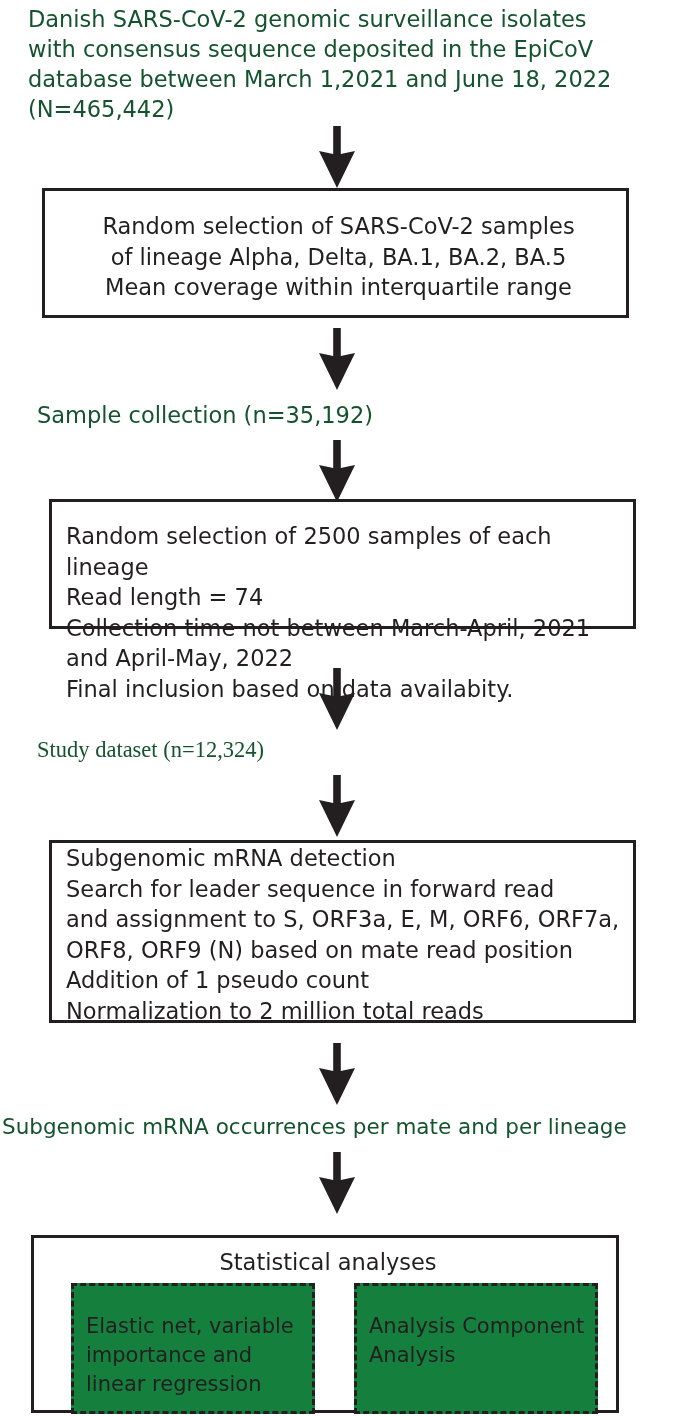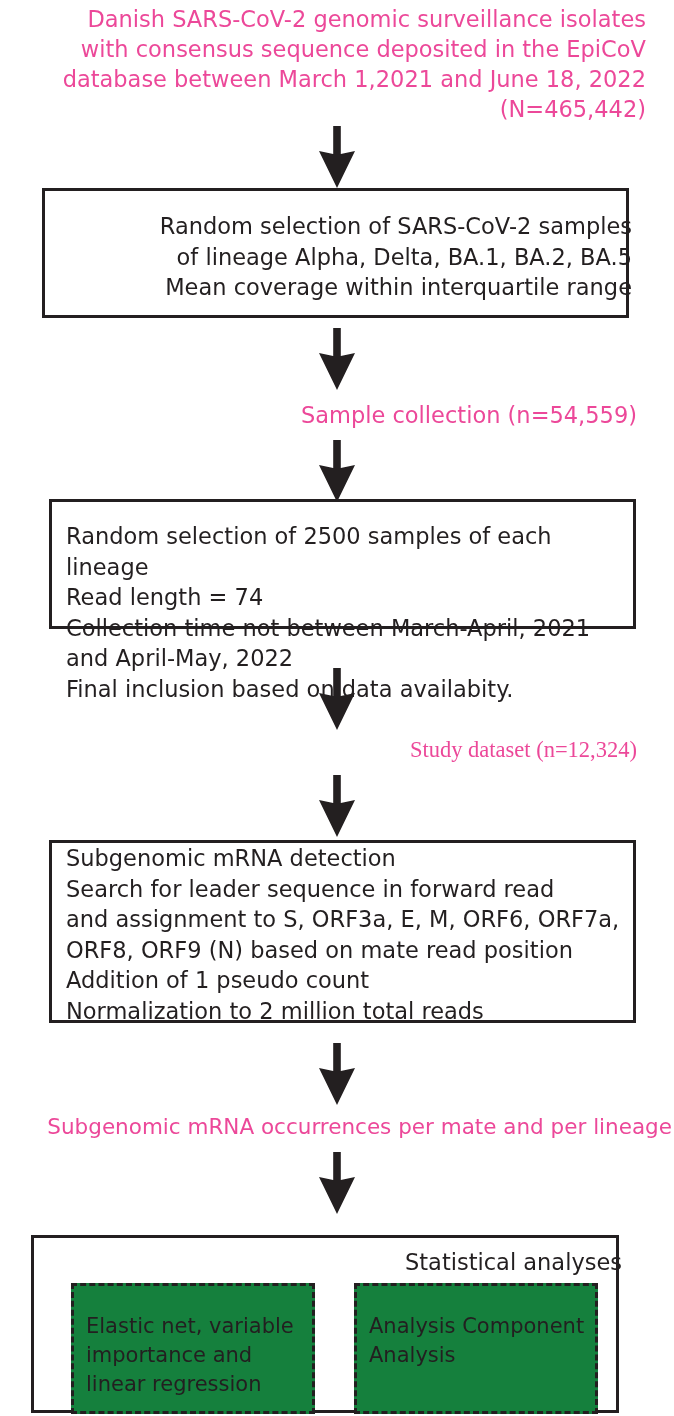--- a/index.html
+++ b/index.html
@@ -19,42 +19,42 @@
   .stage {
     position: absolute;
     left: 0; top: 0;
     width: 674px;
     height: 1416px;
   }
 
   
   .free-text {
     position: absolute;
-    text-align: right;
+    text-align: left;
     line-height: 30px;
     font-size: 22.5px;
-    color: #ec4899;
+    color: #14532d;
     white-space: pre-line;
   }
 
   
   .node-box {
     position: absolute;
     box-sizing: border-box;
     border: 3.5px solid #231f20;
     background: #ffffff;
   }
   .node-box .box-text {
     position: absolute;
     font-size: 22.5px;
     line-height: 30.5px;
     color: #231f20;
     white-space: pre-line;
   }
-  .box-text.centered { text-align: right; }
+  .box-text.centered { text-align: center; }
   .box-text.left     { text-align: left; }
 
   
   .dashed-box {
     position: absolute;
     box-sizing: border-box;
     border: 3.5px dashed #231f20;
     background: #15803d;
   }
   .dashed-box .box-text {
@@ -95,21 +95,21 @@
 of lineage Alpha, Delta, BA.1, BA.2, BA.5
 Mean coverage within interquartile range</div>
   </div>
 
   <div class="arrow" style="left:318px; top:328px;">
     <svg width="38" height="62" viewBox="0 0 38 62">
       <path d="M15.2 0 H22.8 V28 L37 25 L19 62 L1 25 L15.2 28 Z" fill="#231f20"></path>
     </svg>
   </div>
 
-  <div class="free-text" style="left:37px; top:400px; width:600px;">Sample collection (n=54,559)</div>
+  <div class="free-text" style="left:37px; top:400px; width:600px;">Sample collection (n=35,192)</div>
 
   <div class="arrow" style="left:318px; top:440px;">
     <svg width="38" height="62" viewBox="0 0 38 62">
       <path d="M15.2 0 H22.8 V28 L37 25 L19 62 L1 25 L15.2 28 Z" fill="#231f20"></path>
     </svg>
   </div>
 
   <div class="node-box" style="left:49px; top:499px; width:587px; height:130px;">
     <div class="box-text left" style="left:14px; top:19px; width:565px;">Random selection of 2500 samples of each lineage
 Read length = 74

